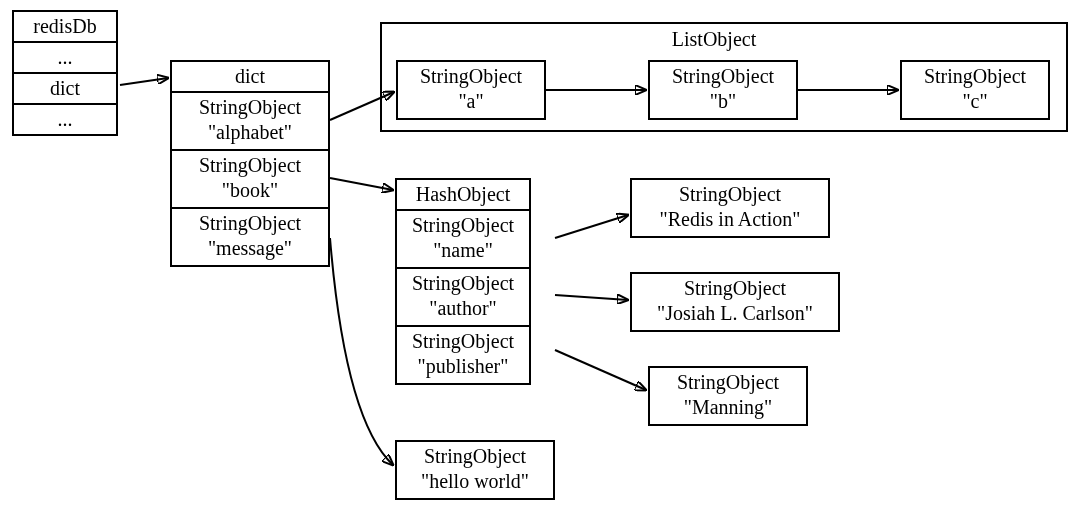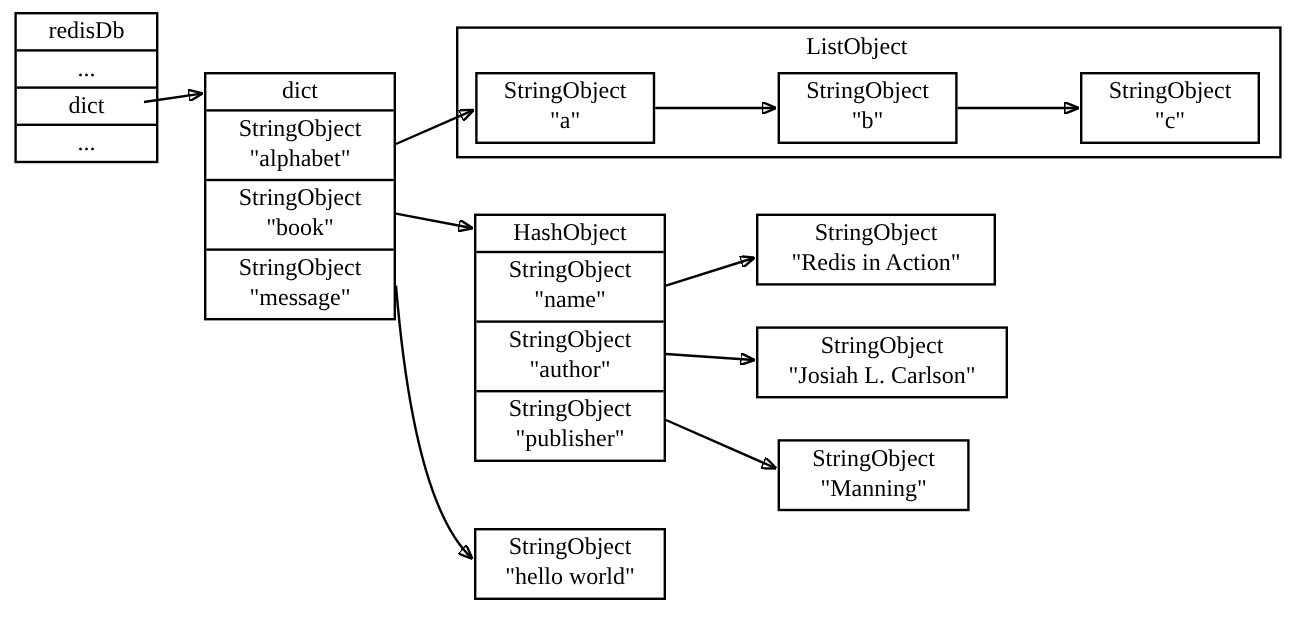--- a/index.html
+++ b/index.html
@@ -38,21 +38,21 @@
     left: 0; top: 0;
     width: 1080px;
     height: 517px;
     pointer-events: none;
   }
   line, path { stroke: #000; stroke-width: 2; fill: none; }
 </style>
 </head>
 <body>
 
-<div class="node" style="left:12px; top:10px; width:120px;">
+<div class="node" style="left:12px; top:10px; width:106px;">
   <div class="cell">redisDb</div>
   <div class="cell">...</div>
   <div class="cell">dict</div>
   <div class="cell">...</div>
 </div>
 
 <div class="node" style="left:170px; top:60px; width:160px;">
   <div class="cell">dict</div>
   <div class="cell twoline"><span>StringObject</span><br><span>"alphabet"</span></div>
   <div class="cell twoline"><span>StringObject</span><br><span>"book"</span></div>
@@ -65,21 +65,21 @@
 <div class="node" style="left:396px; top:60px; width:150px;">
   <div class="cell twoline"><span>StringObject</span><br><span>"a"</span></div>
 </div>
 <div class="node" style="left:648px; top:60px; width:150px;">
   <div class="cell twoline"><span>StringObject</span><br><span>"b"</span></div>
 </div>
 <div class="node" style="left:900px; top:60px; width:150px;">
   <div class="cell twoline"><span>StringObject</span><br><span>"c"</span></div>
 </div>
 
-<div class="node" style="left:395px; top:178px; width:160px;">
+<div class="node" style="left:395px; top:178px; width:136px;">
   <div class="cell">HashObject</div>
   <div class="cell twoline"><span>StringObject</span><br><span>"name"</span></div>
   <div class="cell twoline"><span>StringObject</span><br><span>"author"</span></div>
   <div class="cell twoline"><span>StringObject</span><br><span>"publisher"</span></div>
 </div>
 
 <div class="node" style="left:630px; top:178px; width:200px;">
   <div class="cell twoline"><span>StringObject</span><br><span>"Redis in Action"</span></div>
 </div>
 <div class="node" style="left:630px; top:272px; width:210px;">

